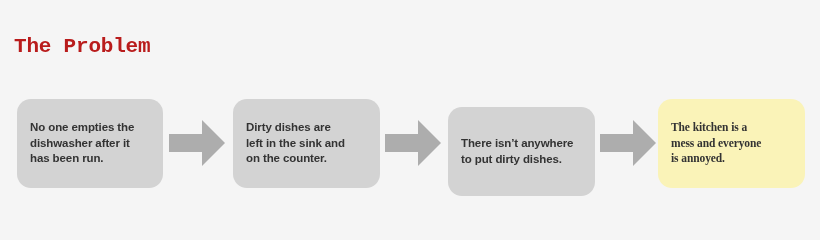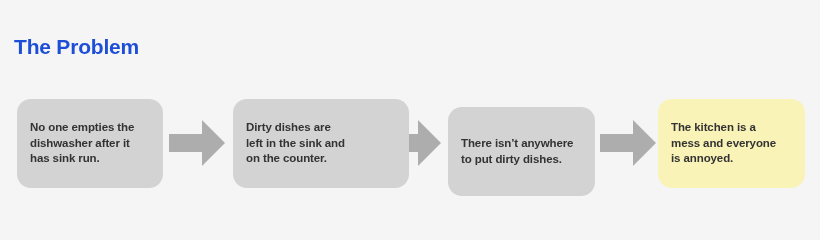--- a/index.html
+++ b/index.html
@@ -18,36 +18,37 @@
     width: 820px;
     height: 197px;
     background: #f5f5f5;
   }
   #page-title {
     position: absolute;
     left: 14px;
     top: 34px;
     font-size: 21px;
     font-weight: bold;
-    color: #1d4ed8;
+    color: #b91c1c;
     letter-spacing: -0.2px;
     line-height: 26px;
     white-space: nowrap;
+    font-family: Liberation Mono, monospace;
   }
   .flow-box {
     position: absolute;
     top: 99px;
     height: 89px;
     border-radius: 14px;
     box-sizing: border-box;
     display: flex;
     align-items: center;
   }
   .flow-box.gray  { background: #d3d3d3; }
-  .flow-box.yellow{ background: #faf3b8; }
+  .flow-box.yellow{ background: #faf3b8; font-family: Liberation Serif, serif; }
   .flow-box-text {
     display: block;
     padding: 0 12px 0 13px;
     font-size: 11.5px;
     font-weight: bold;
     line-height: 15.5px;
     color: #333333;
     white-space: pre-line;
     letter-spacing: -0.1px;
   }
@@ -79,23 +80,23 @@
       </svg>
     </div>
     <div class="flow-arrow" style="left: 600px;">
       <svg viewBox="0 0 56 48" preserveAspectRatio="none" aria-hidden="true">
         <polygon points="0,15 33,15 33,1 56,24 33,47 33,33 0,33" fill="#adadad"></polygon>
       </svg>
     </div>
     <div class="flow-box gray" style="left: 17px; width: 146px;">
       <span class="flow-box-text">No one empties the
 dishwasher after it
-has sink run.</span>
+has been run.</span>
     </div>
-    <div class="flow-box gray" style="left: 233px; width: 176px;">
+    <div class="flow-box gray" style="left: 233px; width: 147px;">
       <span class="flow-box-text">Dirty dishes are
 left in the sink and
 on the counter.</span>
     </div>
     <div class="flow-box gray" style="left: 448px; width: 147px; margin-top: 8px;">
       <span class="flow-box-text">There isn’t anywhere
 to put dirty dishes.</span>
     </div>
     <div class="flow-box yellow" style="left: 658px; width: 147px;">
       <span class="flow-box-text">The kitchen is a

